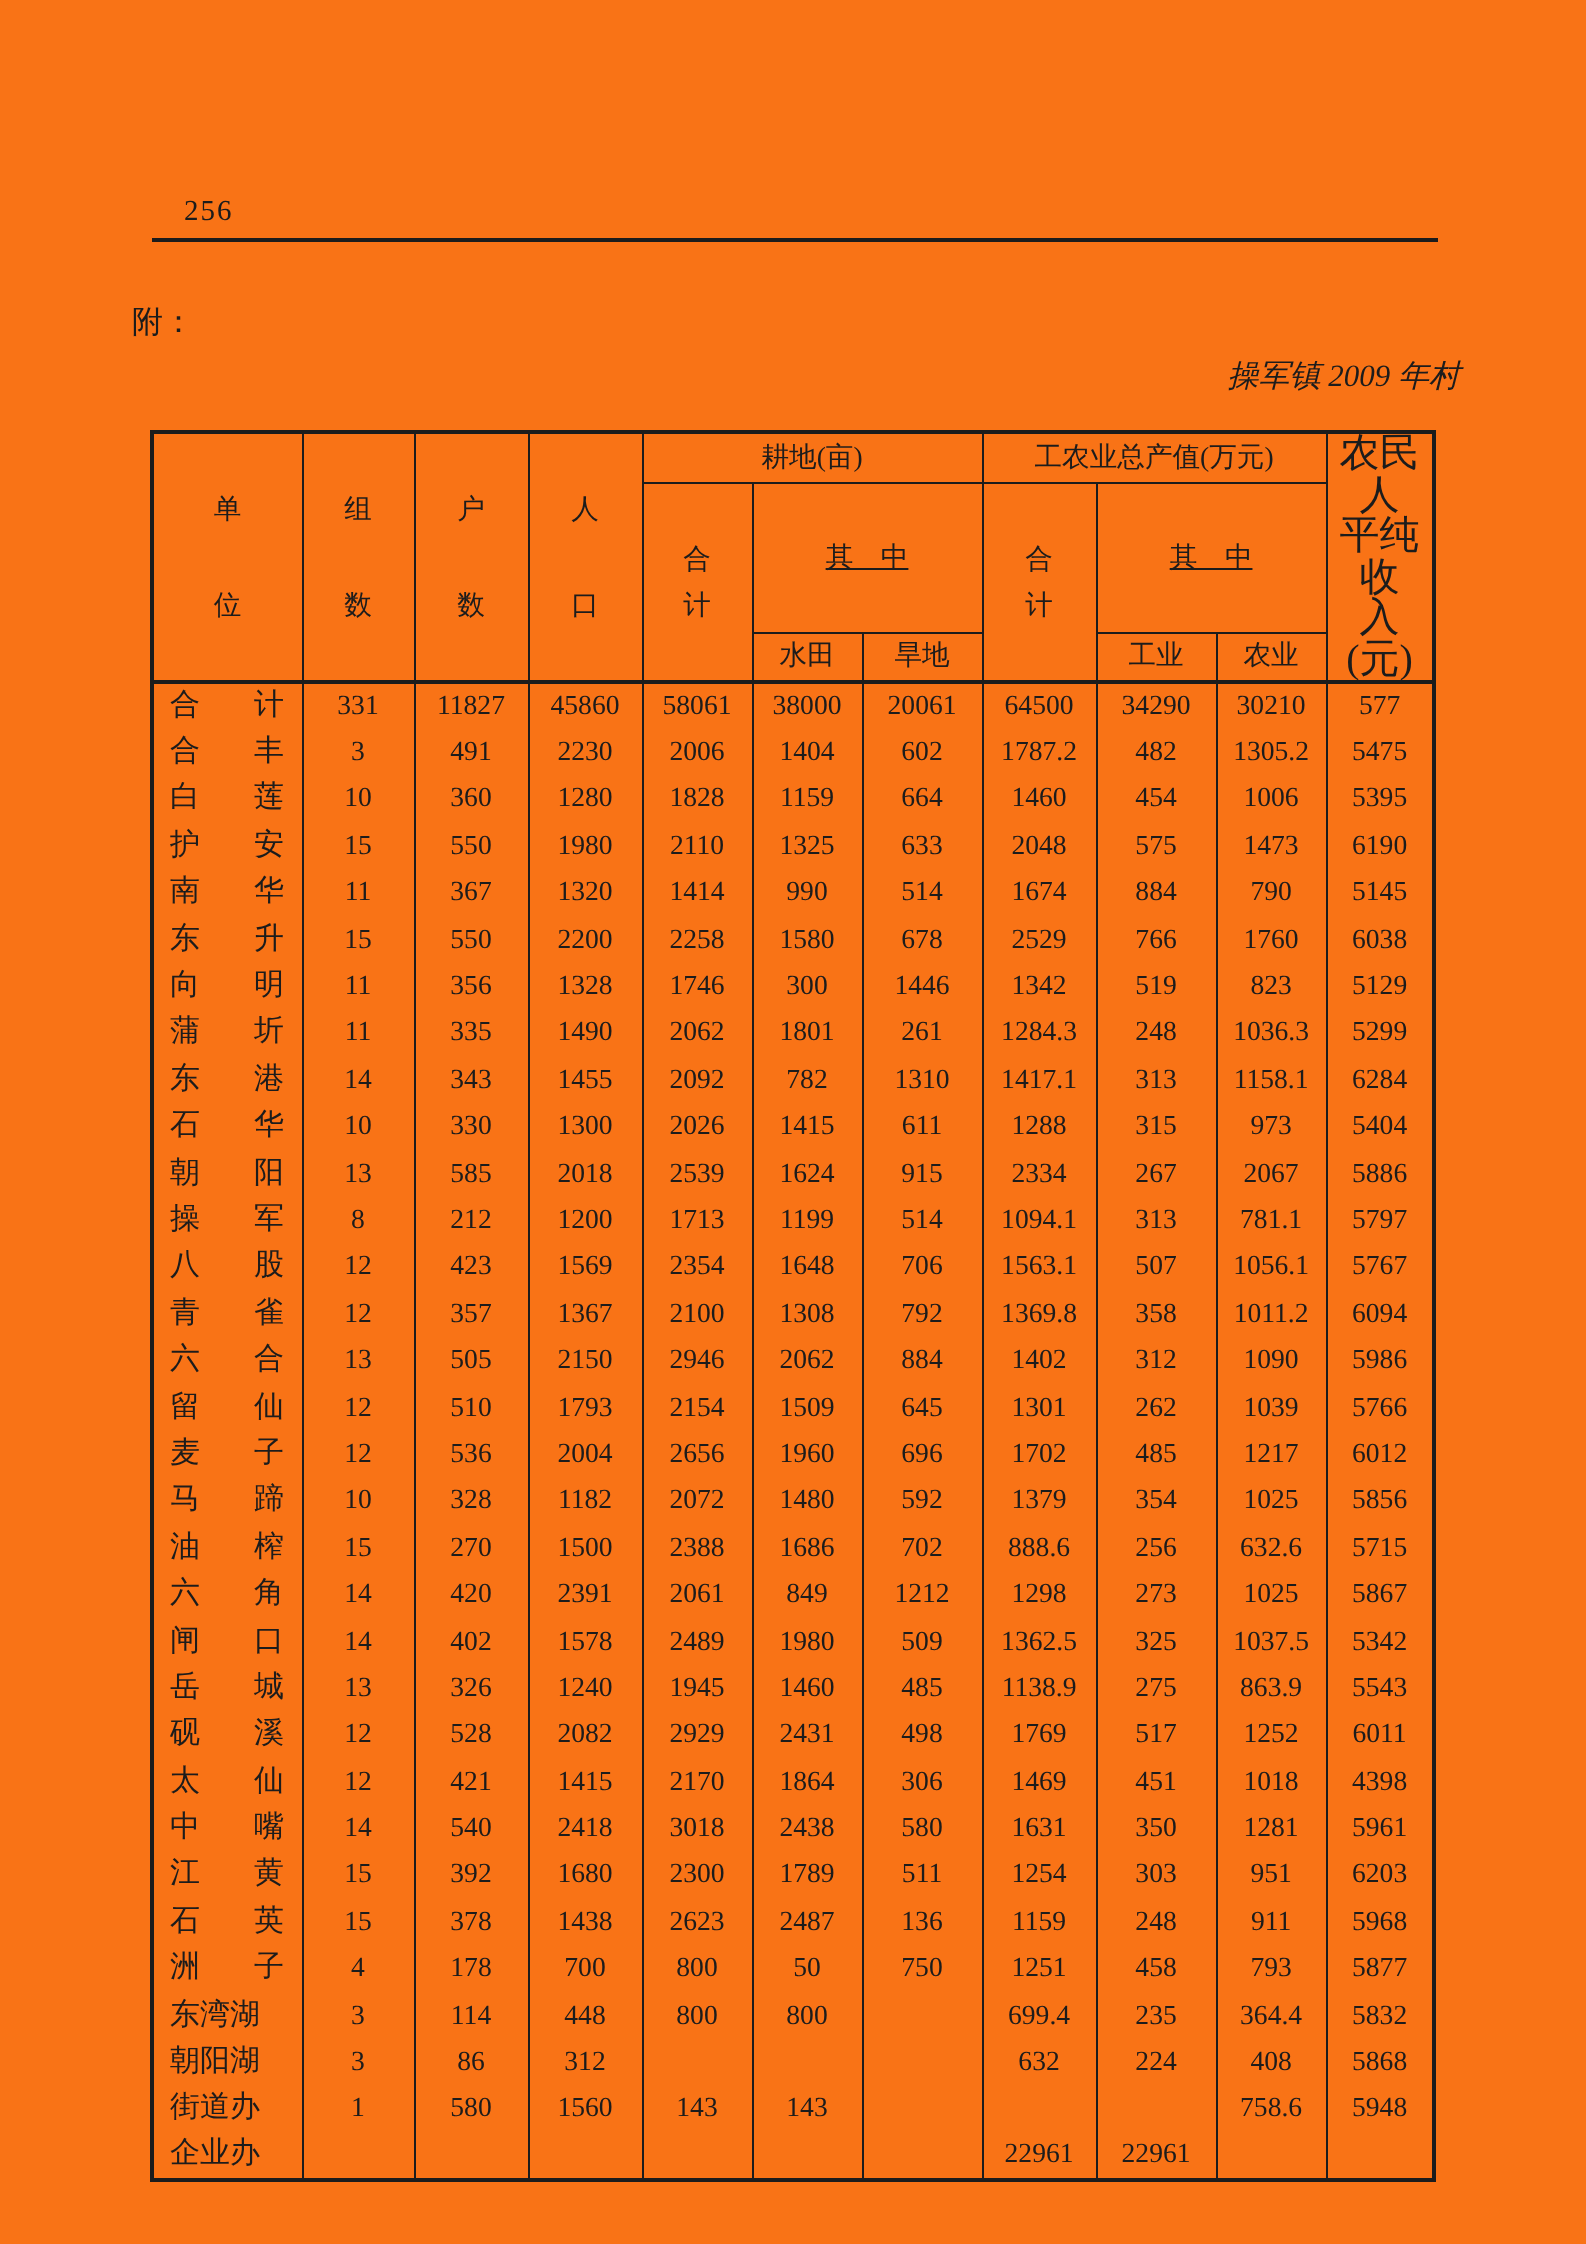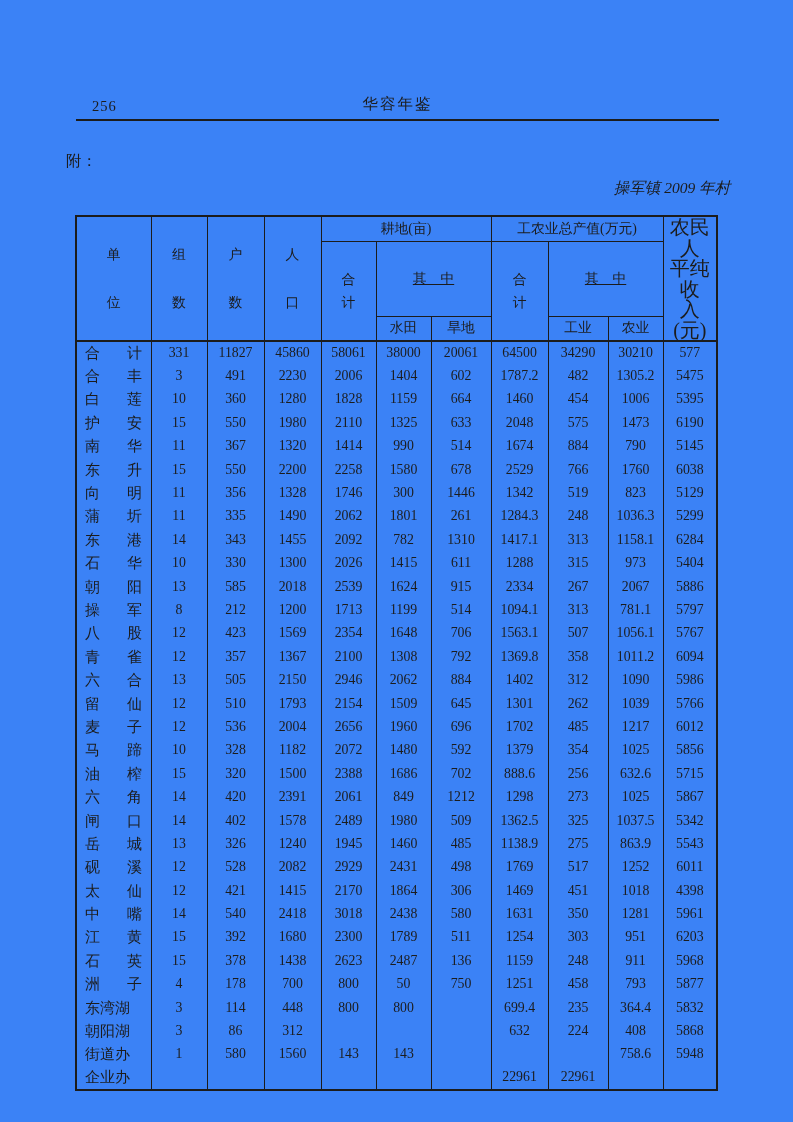--- a/index.html
+++ b/index.html
@@ -1,21 +1,21 @@
 <!DOCTYPE html>
 <html><head>
 <meta charset="utf-8">
 <style>
   :root { --ink: #1c1c1c; }
   * { margin: 0; padding: 0; box-sizing: border-box; }
   html, body { background: #e8e8e8; }
   .page {
     position: relative;
     width: 793px; height: 1122px;
-    background: #3b82f6;
+    background: #f97316;
     font-family: "Liberation Serif", "DejaVu Serif", serif;
     color: var(--ink);
     overflow: hidden;
     margin: 0 auto;
   }
   
   .page-head {
     position: absolute; left: 76px; top: 97px;
     width: 643px; height: 24px;
     border-bottom: 2px solid var(--ink);
@@ -77,21 +77,20 @@
   .vname.just { justify-content: space-between; }
   .vname.pack { justify-content: flex-start; }
 </style>
 </head>
 <body>
 
 <div class="page">
 
   <div class="page-head">
     <span class="pageno">256</span>
-    <span class="book-title">华容年鉴</span>
   </div>
 
   <div class="appendix">附：</div>
 
   <div class="caption">操军镇 2009 年村</div>
 
   <table class="vt">
     <colgroup>
       <col style="width:75px">
         <col style="width:56px">
@@ -484,21 +483,21 @@
           <td>5856</td>
         </tr>
         <tr>
           <td>
             <div class="vname just">
               <span>油</span>
               <span>榨</span>
             </div>
           </td>
           <td>15</td>
-          <td>320</td>
+          <td>270</td>
           <td>1500</td>
           <td>2388</td>
           <td>1686</td>
           <td>702</td>
           <td>888.6</td>
           <td>256</td>
           <td>632.6</td>
           <td>5715</td>
         </tr>
         <tr>

